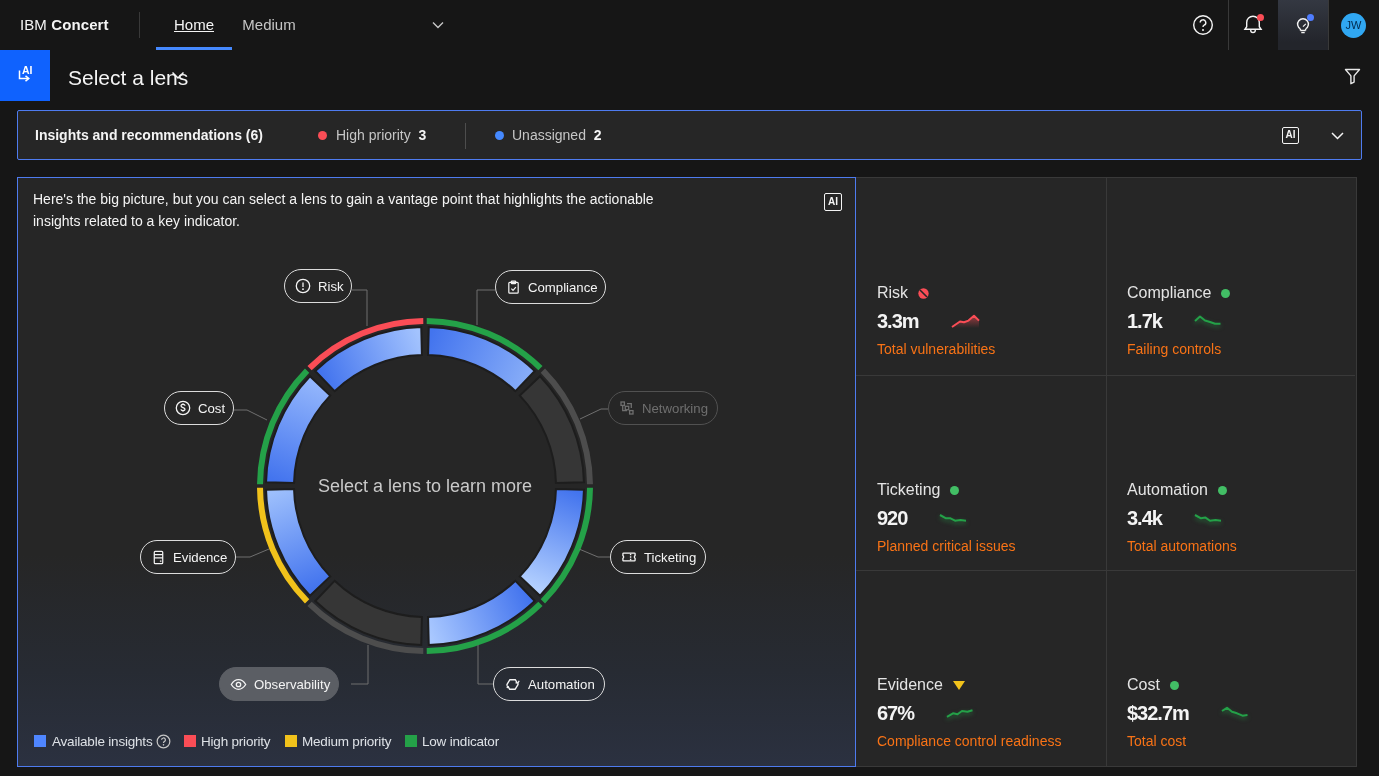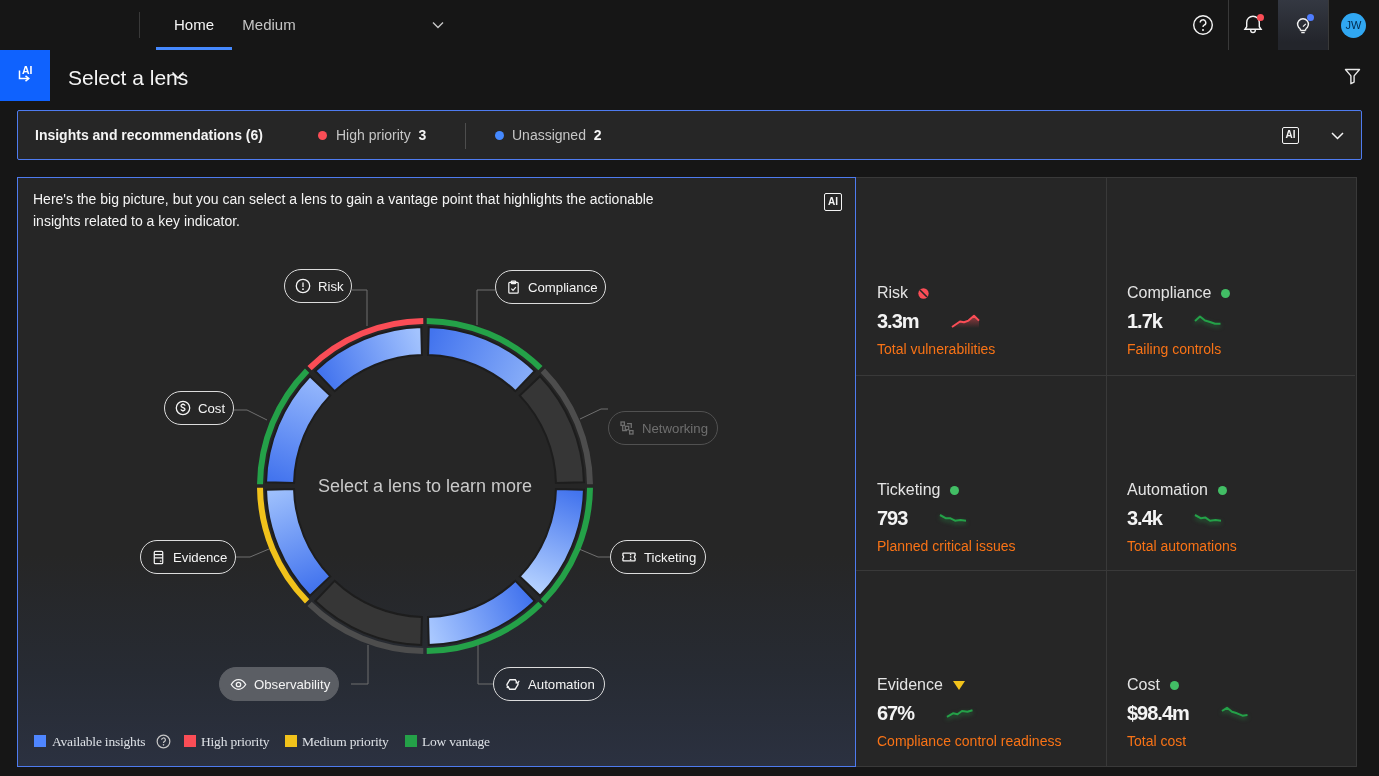--- a/index.html
+++ b/index.html
@@ -26,39 +26,40 @@
      background:#262626; border:1px solid #4e7bef; border-radius:2px; }
   .dot { display:inline-block; width:9px; height:9px; border-radius:50%; vertical-align:middle; }
   
   #lpanel { position:absolute; left:17px; top:177px; width:839px; height:590px;
      border:1px solid #4e7bef;
      background:linear-gradient(180deg,#262626 0%,#262626 64%,#272b33 84%,#2b3140 100%); }
   .pill { position:absolute; height:34px; border:1.5px solid #dcdcdc; border-radius:17px;
      display:flex; align-items:center; padding:0 12px 0 10px; gap:7px; font-size:13.2px;
      color:#f4f4f4; background:rgba(38,38,38,.0); }
   .pill svg { flex:0 0 auto; }
-  .pill.dim { border-color:#515151; color:#6f6f6f;margin-top:20px; }
+  .pill.dim { border-color:#515151; color:#6f6f6f; }
   .pill.filled { background:#5b5e64; border-color:#5b5e64; }
   
   #tiles { position:absolute; left:856px; top:177px; width:501px; height:590px;
      border:1px solid #393939; border-left:none; background:#262626; }
   .tile { position:absolute; width:250px; height:196px; }
   .tile .t { position:absolute; left:21px; top:106px; font-size:16px; color:#e4e4e4;
      display:flex; align-items:center; gap:10px; }
   .tile .n { position:absolute; left:21px; top:132px; font-size:20px; font-weight:700; color:#f4f4f4; letter-spacing:-1px;
      display:flex; align-items:flex-start; gap:32px;}
   .tile .s { position:absolute; left:21px; top:163px; font-size:14px; color:#f97316; }
   .gline { position:absolute; background:#393939; }
   .leader { stroke:#6f6f6f; stroke-width:1; fill:none; }
 </style>
 </head>
 <body>
 <div id="hdr">
+  <div class="brand">IBM <b>Concert</b></div>
   <div class="vsep"></div>
-  <div class="navitem sel" style="left:156px;width:76px;">Home</div>
+  <div class="navitem sel" style="left:156px;width:76px;text-decoration:underline;">Home</div>
   <div class="navitem" style="left:232px;width:74px;">Medium</div>
   <svg class="abs" style="left:432px;top:21px;" width="12" height="8" viewBox="0 0 12 8">
       <path d="M1 1.5 L6 6.5 L11 1.5" stroke="#c6c6c6" stroke-width="1.4" fill="none"></path>
     </svg>
   <div class="isep" style="left:1228px;"></div>
   <div class="isep" style="left:1278px;"></div>
   <div class="isep" style="left:1328px;"></div>
   <div class="icell" style="left:1178px;">
     <svg width="22" height="22" viewBox="0 0 22 22" fill="none" stroke="#f4f4f4" stroke-width="1.4">
       <circle cx="11" cy="11" r="9.3"></circle>
@@ -229,34 +230,34 @@
   </div>
 <div class="pill" style="left:493px;top:667px;width:112px;">
   <svg width="17" height="17" viewBox="0 0 17 17" fill="none" stroke="#f4f4f4" stroke-width="1.4">
       <path d="M3.2 9.8 L3 8.4 L5.9 3.7 H11.3 L13.2 6.8"></path>
       <circle cx="3.6" cy="11.2" r="1.1" fill="#f4f4f4" stroke="none"></circle>
       <path d="M13.8 7.2 L14 8.6 L11.1 13.3 H5.7 L3.8 10.2"></path>
       <path d="M11.5 6.9 h2.5 l1.2-2.2" stroke-width="1.2"></path>
     </svg>
   <span>Automation</span>
   </div>
-<div class="abs" style="left:0;top:0;width:1379px;height:776px;font-size:13.5px;letter-spacing:-.2px;color:#dde1e6;pointer-events:none;font-family:Liberation Serif, serif;">
+<div class="abs" style="left:0;top:0;width:1379px;height:776px;font-size:13.5px;letter-spacing:-.2px;color:#dde1e6;pointer-events:none;">
   <span class="abs" style="left:34px;top:735px;width:12px;height:12px;background:#4f86ff;"></span>
   <span class="abs" style="left:52px;top:734px;">Available insights</span>
   <svg class="abs" style="left:156px;top:734px;" width="15" height="15" viewBox="0 0 22 22" fill="none" stroke="#c6c6c6" stroke-width="1.8">
       <circle cx="11" cy="11" r="9.3"></circle>
       <path d="M8.2 8.6 a2.8 2.8 0 1 1 3.9 2.6 c-.9.4-1.1.9-1.1 1.9"></path>
       <circle cx="11" cy="15.9" r="1.2" fill="#c6c6c6" stroke="none"></circle>
     </svg>
   <span class="abs" style="left:184px;top:735px;width:12px;height:12px;background:#fa4d56;"></span>
   <span class="abs" style="left:201px;top:734px;">High priority</span>
   <span class="abs" style="left:285px;top:735px;width:12px;height:12px;background:#f1c21b;"></span>
   <span class="abs" style="left:302px;top:734px;">Medium priority</span>
   <span class="abs" style="left:405px;top:735px;width:12px;height:12px;background:#24a148;"></span>
-  <span class="abs" style="left:422px;top:734px;">Low vantage</span>
+  <span class="abs" style="left:422px;top:734px;">Low indicator</span>
 </div>
 <div id="tiles">
 <div class="gline" style="left:250px;top:0;width:1px;height:588px;"></div>
 <div class="gline" style="left:0;top:197px;width:499px;height:1px;"></div>
 <div class="gline" style="left:0;top:392px;width:499px;height:1px;"></div>
 <div class="tile" style="left:0px;top:0px;">
   <div class="t">
         <span>Risk</span>
         <svg width="11" height="11" viewBox="0 0 14 14">
           <circle cx="7" cy="7" r="6.6" fill="#fa4d56"></circle>
@@ -290,21 +291,21 @@
         </svg>
       </div>
   <div class="s">Failing controls</div>
 </div>
 <div class="tile" style="left:0px;top:197px;">
   <div class="t">
         <span>Ticketing</span>
         <span class="dot" style="background:#42be65;"></span>
       </div>
   <div class="n">
-        <span>793</span>
+        <span>920</span>
         <svg width="33" height="15" viewBox="0 0 33 15" style="margin-top:4px;filter:drop-shadow(0 2px 2px rgba(36,161,72,.55));">
           <path d="M1 4 L7 7.3 L11.5 7.3 L16 9.7 L21.5 9 L27 9.7" fill="none" stroke="#24a148" stroke-width="2" stroke-linejoin="round"></path>
         </svg>
       </div>
   <div class="s">Planned critical issues</div>
 </div>
 <div class="tile" style="left:250px;top:197px;">
   <div class="t">
         <span>Automation</span>
         <span class="dot" style="background:#42be65;"></span>
@@ -331,19 +332,19 @@
         </svg>
       </div>
   <div class="s">Compliance control readiness</div>
 </div>
 <div class="tile" style="left:250px;top:392px;">
   <div class="t">
         <span>Cost</span>
         <span class="dot" style="background:#42be65;"></span>
       </div>
   <div class="n">
-        <span>$98.4m</span>
+        <span>$32.7m</span>
         <svg width="33" height="15" viewBox="0 0 33 15" style="margin-top:4px;filter:drop-shadow(0 2px 2px rgba(36,161,72,.55));">
           <path d="M1 5 L6 1.8 L11 5.8 L16 7.3 L21.5 9.7 L26.5 9" fill="none" stroke="#24a148" stroke-width="2" stroke-linejoin="round"></path>
         </svg>
       </div>
   <div class="s">Total cost</div>
 </div>
 </div>
 </body></html>

